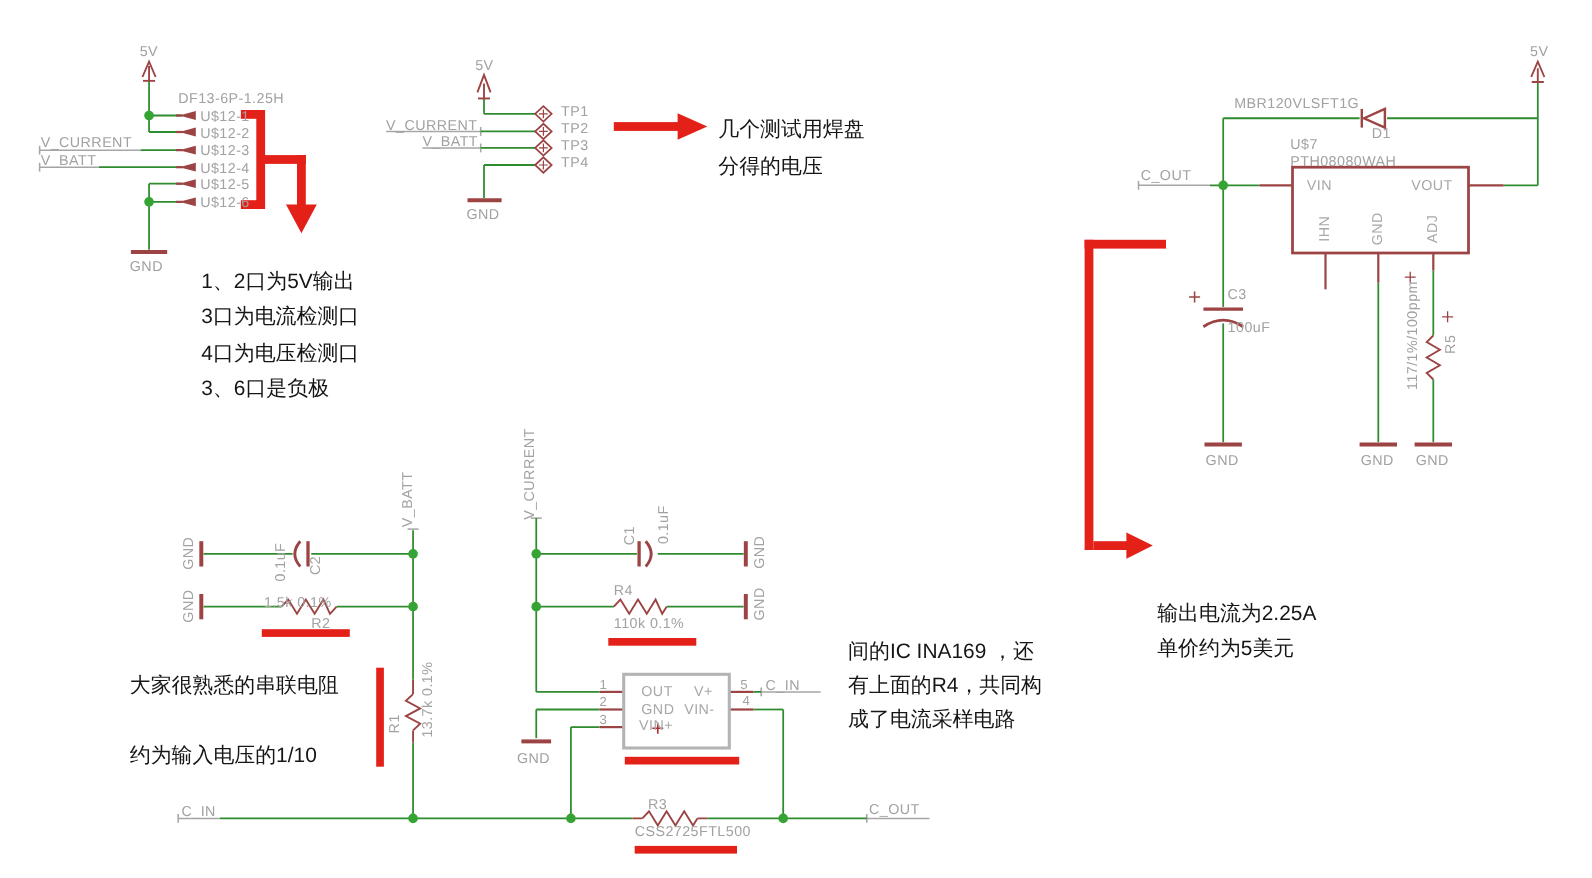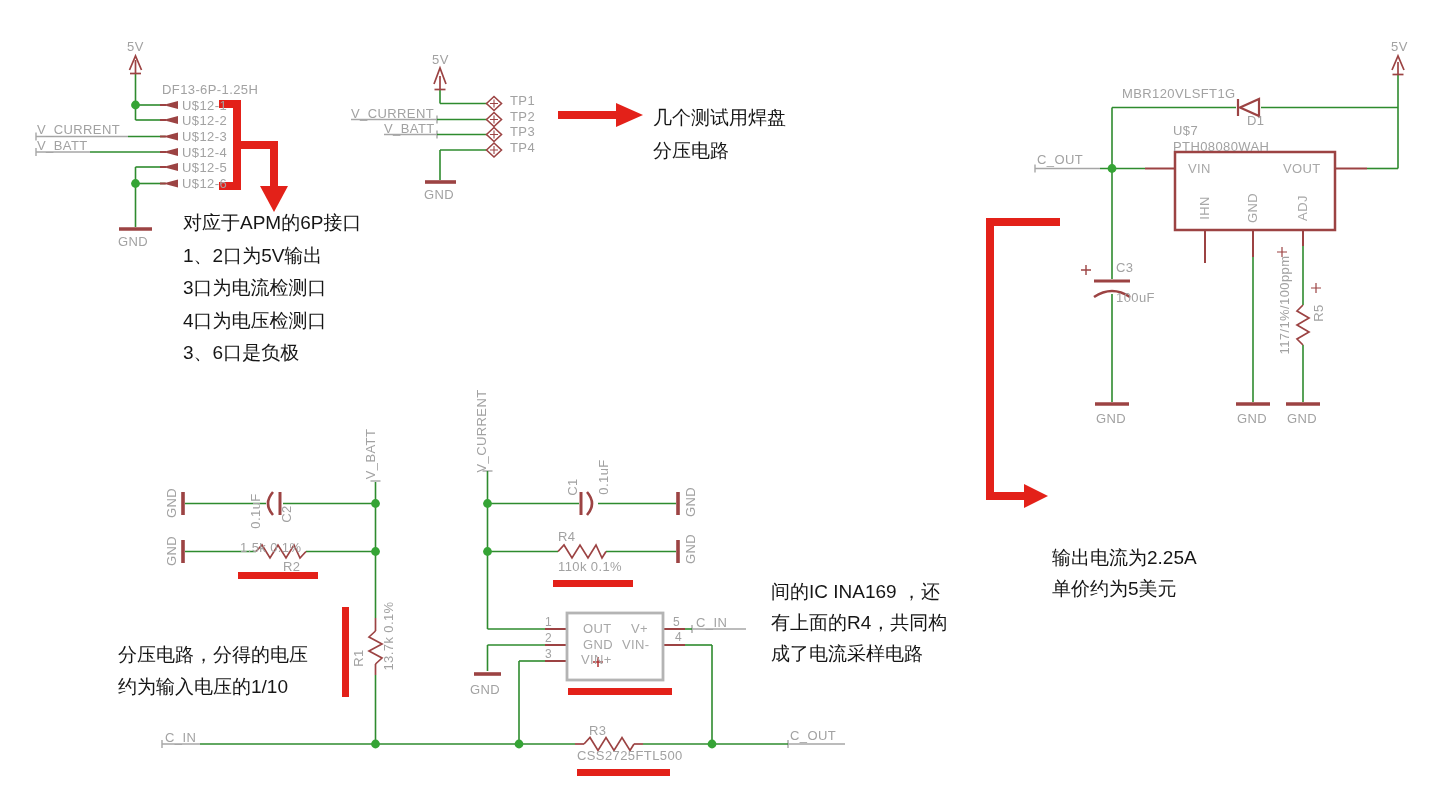--- a/index.html
+++ b/index.html
@@ -275,36 +275,35 @@
 <span class="lbl" style="left:162px;top:82px">DF13-6P-1.25H</span>
 <span class="lbl" style="left:182px;top:98px">U$12-1</span>
 <span class="lbl" style="left:182px;top:113px">U$12-2</span>
 <span class="lbl" style="left:182px;top:129px">U$12-3</span>
 <span class="lbl" style="left:182px;top:145px">U$12-4</span>
 <span class="lbl" style="left:182px;top:160px">U$12-5</span>
 <span class="lbl" style="left:182px;top:176px">U$12-6</span>
 <span class="lbl" style="left:37px;top:122px">V_CURRENT</span>
 <span class="lbl" style="left:37px;top:138px">V_BATT</span>
 <span class="lbl" style="left:118px;top:234px">GND</span>
-<span class="cn" style="left:183px;top:210px">对应于APM的6P接口</span>
 <span class="cn" style="left:183px;top:243px">1、2口为5V输出</span>
 <span class="cn" style="left:183px;top:275px">3口为电流检测口</span>
 <span class="cn" style="left:183px;top:308px">4口为电压检测口</span>
 <span class="cn" style="left:183px;top:340px">3、6口是负极</span>
 
 <span class="lbl" style="left:432px;top:52px">5V</span>
 <span class="lbl" style="left:351px;top:106px">V_CURRENT</span>
 <span class="lbl" style="left:384px;top:121px">V_BATT</span>
 <span class="lbl" style="left:510px;top:93px">TP1</span>
 <span class="lbl" style="left:510px;top:109px">TP2</span>
 <span class="lbl" style="left:510px;top:124px">TP3</span>
 <span class="lbl" style="left:510px;top:140px">TP4</span>
 <span class="lbl" style="left:424px;top:187px">GND</span>
 <span class="cn" style="left:653px;top:105px">几个测试用焊盘</span>
-<span class="cn" style="left:653px;top:138px">分压电路</span>
+<span class="cn" style="left:653px;top:138px">分得的电压</span>
 
 <span class="lbl" style="left:1391px;top:39px">5V</span>
 <span class="lbl" style="left:1122px;top:86px">MBR120VLSFT1G</span>
 <span class="lbl" style="left:1247px;top:113px">D1</span>
 <span class="lbl" style="left:1173px;top:123px">U$7</span>
 <span class="lbl" style="left:1173px;top:139px">PTH08080WAH</span>
 <span class="lbl" style="left:1037px;top:152px">C_OUT</span>
 <span class="icpin" style="left:1188px;top:161px">VIN</span>
 <span class="icpin" style="left:1283px;top:161px">VOUT</span>
 <span class="rlbl" style="left:1204px;top:208px;color:#a8a8a8">IHN</span>
@@ -322,21 +321,21 @@
 
 <span class="rlbl" style="left:370px;top:454px">V_BATT</span>
 <span class="rlbl" style="left:171px;top:503px">GND</span>
 <span class="rlbl" style="left:171px;top:551px">GND</span>
 <span class="rlbl" style="left:255px;top:511px">0.1uF</span>
 <span class="rlbl" style="left:286px;top:514px">C2</span>
 <span class="lbl" style="left:240px;top:540px">1.5k 0.1%</span>
 <span class="lbl" style="left:283px;top:559px">R2</span>
 <span class="rlbl" style="left:358px;top:658px">R1</span>
 <span class="rlbl" style="left:388px;top:636px">13.7k 0.1%</span>
-<span class="cn" style="left:118px;top:642px">分压电路，分得的电压</span>
+<span class="cn" style="left:118px;top:610px">大家很熟悉的串联电阻</span>
 <span class="cn" style="left:118px;top:674px">约为输入电压的1/10</span>
 
 <span class="rlbl" style="left:481px;top:431px">V_CURRENT</span>
 <span class="rlbl" style="left:572px;top:487px">C1</span>
 <span class="rlbl" style="left:603px;top:477px">0.1uF</span>
 <span class="rlbl" style="left:690px;top:502px">GND</span>
 <span class="rlbl" style="left:690px;top:549px">GND</span>
 <span class="lbl" style="left:558px;top:529px">R4</span>
 <span class="lbl" style="left:558px;top:559px">110k 0.1%</span>
 <span class="icpin" style="left:583px;top:621px">OUT</span>

